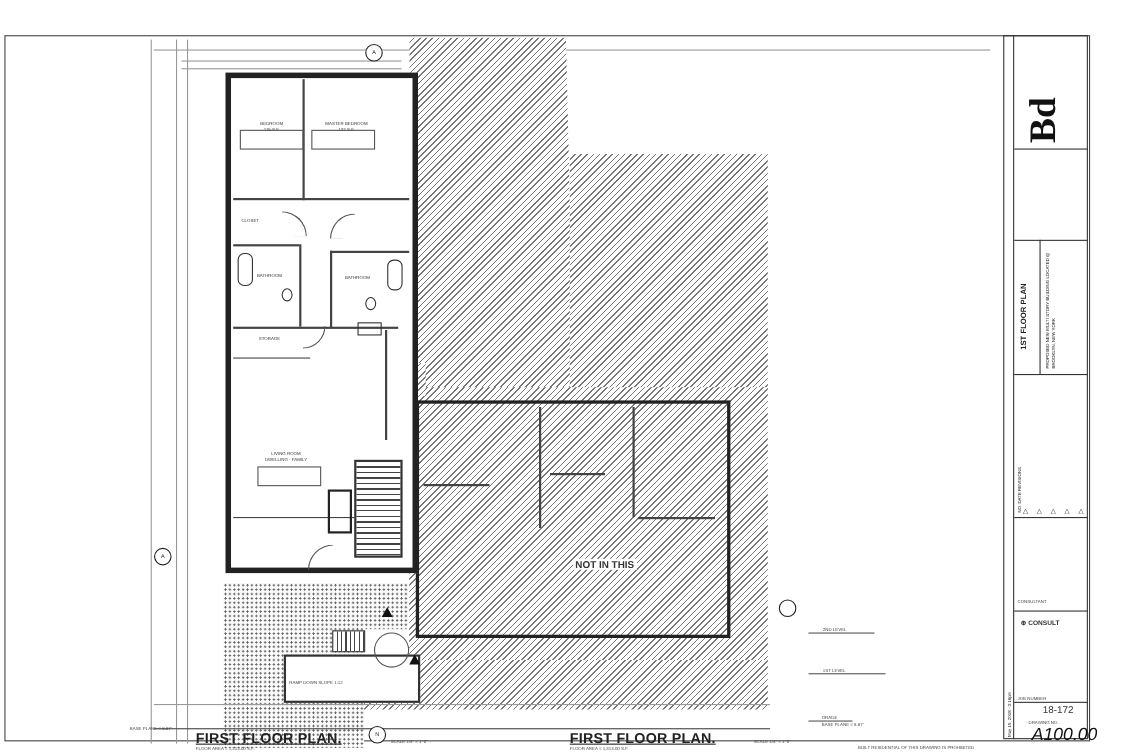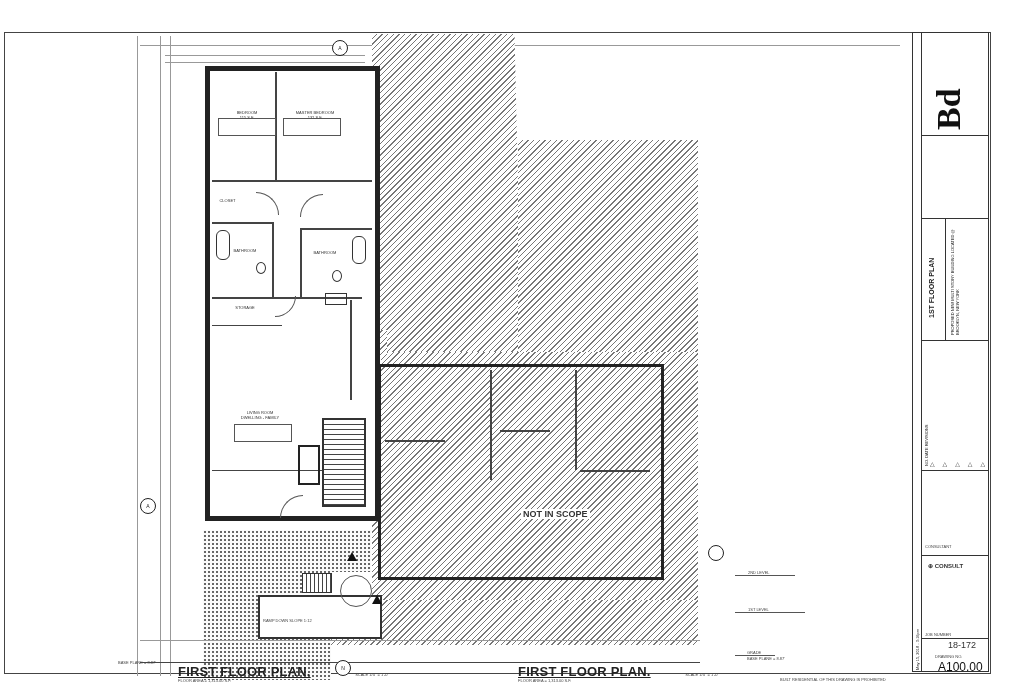--- a/index.html
+++ b/index.html
@@ -38,21 +38,21 @@
   <div class="abs hatch" style="left:258px;top:600px;width:440px;height:45px;"></div>
   <div class="abs hatch" style="left:372px;top:330px;width:15px;height:30px;"></div>
 
   <div class="abs wall" style="left:378px;top:364px;width:286px;height:216px;border-width:3px;background:transparent;"></div>
   <div class="abs line" style="left:490px;top:370px;width:2px;height:110px;"></div>
   <div class="abs line" style="left:575px;top:370px;width:2px;height:100px;"></div>
   <div class="abs line" style="left:385px;top:440px;width:60px;height:2px;"></div>
   <div class="abs line" style="left:500px;top:430px;width:50px;height:2px;"></div>
   <div class="abs line" style="left:580px;top:470px;width:70px;height:2px;"></div>
   <div class="abs" style="left:521px;top:503px;">
-    <span class="nis">NOT IN SCOPE</span>
+    <span class="nis">NOT IN THIS</span>
   </div>
 
   <div class="abs wall" style="left:205px;top:66px;width:175px;height:455px;background:#fff;border-width:5px;"></div>
 
   <div class="abs line" style="left:275px;top:72px;width:2px;height:110px;"></div>
   <div class="abs line" style="left:212px;top:180px;width:160px;height:2px;"></div>
   <div class="abs line" style="left:212px;top:222px;width:60px;height:2px;"></div>
   <div class="abs line" style="left:300px;top:228px;width:72px;height:2px;"></div>
   <div class="abs line" style="left:272px;top:222px;width:2px;height:75px;"></div>
   <div class="abs line" style="left:300px;top:228px;width:2px;height:70px;"></div>
@@ -155,19 +155,19 @@
     <span>△</span>
     <span>△</span>
   </div>
 
   <div class="abs small" style="left:925px;top:544px;">CONSULTANT</div>
   <div class="abs" style="left:928px;top:562px;font-size:6px;font-weight:bold;color:#333;">⊕ CONSULT</div>
 
   <div class="abs small" style="left:925px;top:632px;">JOB NUMBER</div>
   <div class="abs" style="left:948px;top:640px;font-size:9px;color:#333;">18-172</div>
   <div class="abs small" style="left:935px;top:654px;">DRAWING NO.</div>
-  <div class="abs" style="left:938px;top:660px;font-size:12px;color:#111;">A100.00</div>
+  <div class="abs" style="left:938px;top:660px;font-size:16px;color:#111;font-style:italic;">A100.00</div>
 
   <div class="abs" style="left:915px;top:670px;font-size:4px;">
     <span class="rot" style="position:absolute;">May 15, 2018 - 3:16pm</span>
   </div>
   <div class="abs small" style="left:780px;top:677px;">BUILT RESIDENTIAL OF THIS DRAWING IS PROHIBITED</div>
 </div>
 
 </body></html>

